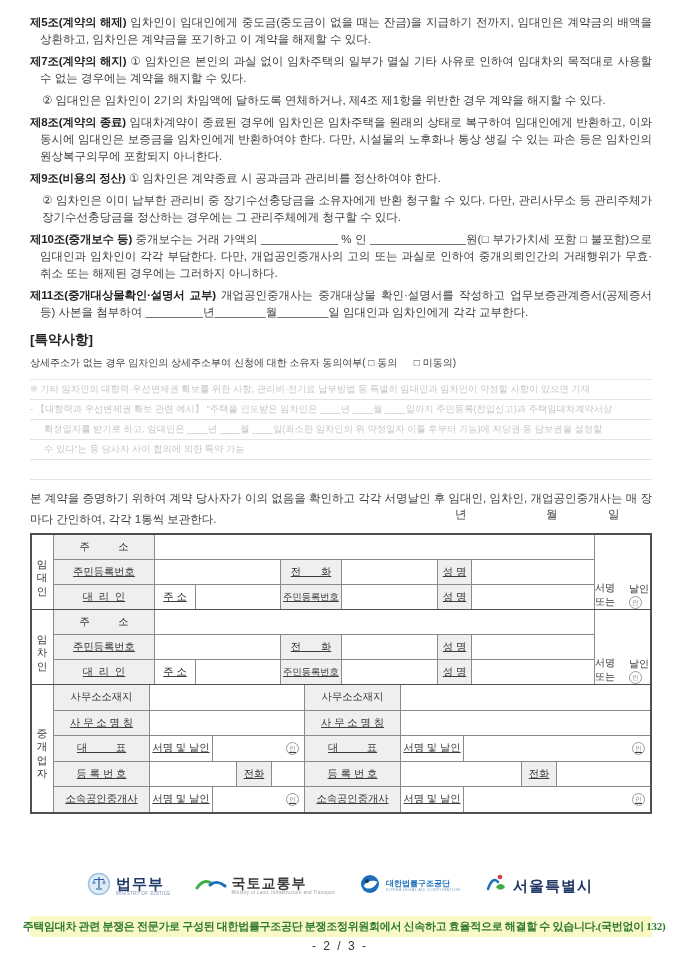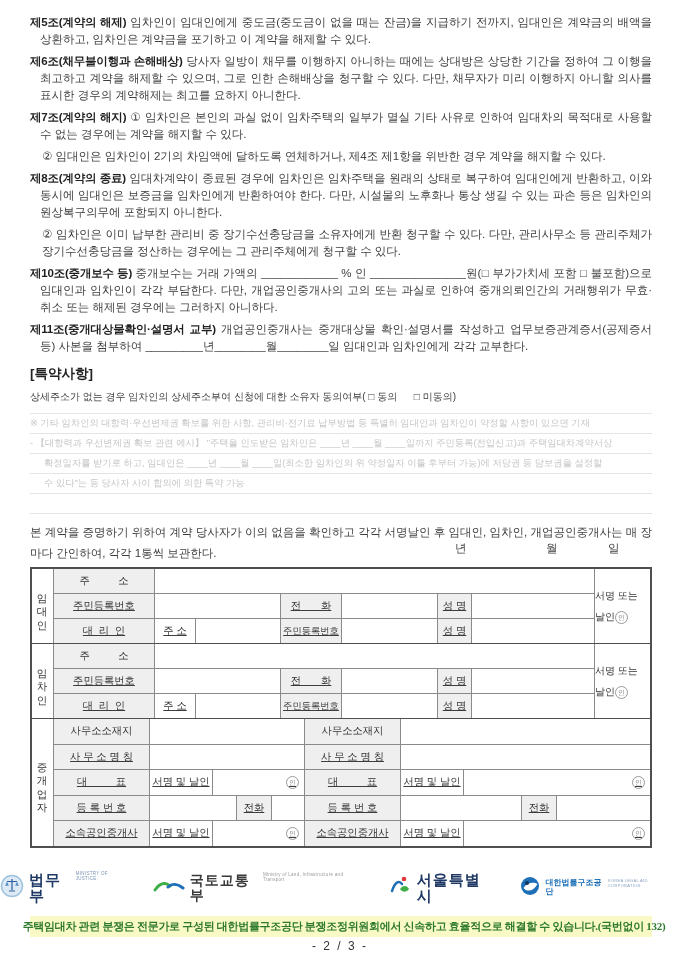--- a/index.html
+++ b/index.html
@@ -40,35 +40,35 @@
   .prow + .prow{border-top:1px solid #8a8a8a;text-decoration:underline;}
   .prow > div{border-left:1px solid #8a8a8a;min-width:0;}
   .prow > div:first-child{border-left:none;}
   .lb{background:#efefef;display:flex;align-items:center;justify-content:center;
       font-size:10.3px;color:#333;white-space:pre;}
   .lb.sm{font-size:9.3px;}
   .lb-w{background:#fff;display:flex;align-items:center;justify-content:center;
         font-size:10.3px;color:#333;white-space:pre;}
   .vl{background:#fff;flex:1;display:flex;align-items:center;}
   .vl.fx{flex:0 0 auto;}
-  .signcol{width:55px;border-left:1px solid #8a8a8a;display:flex;flex-direction:column;
-           align-items:flex-start;justify-content:center;gap:7px;font-size:10px;color:#333;}
+  .signcol{width:55px;border-left:1px solid #8a8a8a;display:flex;flex-direction:row;
+           align-items:flex-end;justify-content:center;gap:7px;font-size:10px;color:#333;}
   .seal-badge{display:inline-block;width:11px;height:11px;border:1px solid #9a9a9a;border-radius:50%;
               font-size:7px;line-height:11px;text-align:center;color:#888;}
   .seal-slot{flex:1;display:flex;align-items:center;justify-content:flex-end;padding-right:5px;}
   .bhalf{display:flex;flex:0 0 250px;min-width:0;}
   .bhalf > div{border-left:1px solid #8a8a8a;min-width:0;}
   .bhalf > div:first-child{border-left:none;}
   .bhalf2{flex:1;border-left:1px solid #8a8a8a;}
 
   
   .logos{position:absolute;top:872px;left:0;width:680px;display:flex;justify-content:center;
          align-items:center;gap:24px;}
   .logo{display:flex;align-items:center;gap:5px;}
-  .logo .txt{display:flex;line-height:1.05;}
+  .logo .txt{display:flex;flex-direction:column;line-height:1.05;}
   .ln{font-weight:bold;letter-spacing:1px;}
   .ls{font-size:4.5px;color:#7d93b5;letter-spacing:0.3px;}
   .moj .ln{font-size:15px;color:#1f3a66;}
   .molit .ln{font-size:14px;color:#3a3a3a;}
   .molit .ls{color:#9a9a9a;}
   .seoul .ln{font-size:15px;color:#1f3864;}
   .klac .ln{font-size:8px;color:#1d6fb8;letter-spacing:0;}
   .klac .ls{font-size:4px;color:#8aa2c0;}
 
   
@@ -79,24 +79,24 @@
   .page-num{position:absolute;top:939px;left:0;width:680px;text-align:center;font-size:12px;
             color:#333;letter-spacing:2px;}
 </style>
 </head>
 <body>
 
 <div class="page">
   <div class="content">
 
     <p class="article"><b>제5조(계약의 해제)</b> <span>임차인이 임대인에게 중도금(중도금이 없을 때는 잔금)을 지급하기 전까지, 임대인은 계약금의 배액을 상환하고, 임차인은 계약금을 포기하고 이 계약을 해제할 수 있다.</span></p>
-    <p class="article"><b>제6조(채무불이행과 손해배상)</b> <span>당사자 일방이 채무를 이행하지 아니하는 때에는 상대방은 상당한 기간을 정하여 그 이행을 최고하고 계약을 해제할 수 있으며, 그로 인한 손해배상을 청구할 수 있다. 다만, 채무자가 미리 이행하지 아니할 의사를 표시한 경우의 계약해제는 최고를 요하지 아니한다.</span></p>
     <p class="article"><b>제7조(계약의 해지)</b> <span>① 임차인은 본인의 과실 없이 임차주택의 일부가 멸실 기타 사유로 인하여 임대차의 목적대로 사용할 수 없는 경우에는 계약을 해지할 수 있다.</span></p>
     <p class="article sub"><span>② 임대인은 임차인이 2기의 차임액에 달하도록 연체하거나, 제4조 제1항을 위반한 경우 계약을 해지할 수 있다.</span></p>
     <p class="article"><b>제8조(계약의 종료)</b> <span>임대차계약이 종료된 경우에 임차인은 임차주택을 원래의 상태로 복구하여 임대인에게 반환하고, 이와 동시에 임대인은 보증금을 임차인에게 반환하여야 한다. 다만, 시설물의 노후화나 통상 생길 수 있는 파손 등은 임차인의 원상복구의무에 포함되지 아니한다.</span></p>
+    <p class="article"><b>제9조(비용의 정산)</b> <span>① 임차인은 계약종료 시 공과금과 관리비를 정산하여야 한다.</span></p>
     <p class="article sub"><span>② 임차인은 이미 납부한 관리비 중 장기수선충당금을 소유자에게 반환 청구할 수 있다. 다만, 관리사무소 등 관리주체가 장기수선충당금을 정산하는 경우에는 그 관리주체에게 청구할 수 있다.</span></p>
     <p class="article"><b>제10조(중개보수 등)</b> <span>중개보수는 거래 가액의 ____________ % 인 _______________원(□ 부가가치세 포함 □ 불포함)으로 임대인과 임차인이 각각 부담한다. 다만, 개업공인중개사의 고의 또는 과실로 인하여 중개의뢰인간의 거래행위가 무효·취소 또는 해제된 경우에는 그러하지 아니하다.</span></p>
     <p class="article"><b>제11조(중개대상물확인·설명서 교부)</b> <span>개업공인중개사는 중개대상물 확인·설명서를 작성하고 업무보증관계증서(공제증서등) 사본을 첨부하여 _________년________월________일 임대인과 임차인에게 각각 교부한다.</span></p>
 
     <div class="special-heading">[특약사항]</div>
     <div class="consent-line">상세주소가 없는 경우 임차인의 상세주소부여 신청에 대한 소유자 동의여부( □ 동의      □ 미동의)</div>
 
     <div class="guide-area">
       <div class="guide-row">※ 기타 임차인의 대항력·우선변제권 확보를 위한 사항, 관리비·전기료 납부방법 등 특별히 임대인과 임차인이 약정할 사항이 있으면 기재</div>
       <div class="guide-row">- 【대항력과 우선변제권 확보 관련 예시】 "주택을 인도받은 임차인은 ____년 ____월 ____일까지 주민등록(전입신고)과 주택임대차계약서상</div>
@@ -270,45 +270,45 @@
         <svg width="32" height="16" viewBox="0 0 32 16">
             <path d="M2 12 C8 3 14 5 17 8" stroke="#3fae49" stroke-width="3" fill="none" stroke-linecap="round"></path>
             <path d="M15 9 C19 5 25 6 30 10" stroke="#1d6fb8" stroke-width="3" fill="none" stroke-linecap="round"></path>
           </svg>
       </span>
       <span class="txt">
           <span class="ln">국토교통부</span>
           <span class="ls">Ministry of Land, Infrastructure and Transport</span>
         </span>
     </div>
-    <div class="logo seoul">
-      <span>
-        <svg width="24" height="24" viewBox="0 0 24 24">
-            <path d="M4 17 C7 8 11 6 14 10" stroke="#1d6fb8" stroke-width="2.4" fill="none" stroke-linecap="round"></path>
-            <circle cx="16" cy="5" r="2.3" fill="#e0363d"></circle>
-            <path d="M12 15 c3-4.5 7-3.5 9 0 c-2.5 3.5-6.5 3.5-9 0z" fill="#3fae49"></path>
-          </svg>
-      </span>
-      <span class="txt">
-          <span class="ln">서울특별시</span>
-        </span>
-    </div>
     <div class="logo klac">
       <span>
         <svg width="22" height="22" viewBox="0 0 22 22">
             <circle cx="11" cy="11" r="9" fill="#1d6fb8"></circle>
             <path d="M4.5 13 C8.5 7 15 7 18.5 9 C15 16 8 17.5 4.5 13z" fill="#ffffff"></path>
             <circle cx="8" cy="8" r="2" fill="#12355f"></circle>
           </svg>
       </span>
       <span class="txt">
           <span class="ln">대한법률구조공단</span>
           <span class="ls">KOREA LEGAL AID CORPORATION</span>
         </span>
     </div>
+    <div class="logo seoul">
+      <span>
+        <svg width="24" height="24" viewBox="0 0 24 24">
+            <path d="M4 17 C7 8 11 6 14 10" stroke="#1d6fb8" stroke-width="2.4" fill="none" stroke-linecap="round"></path>
+            <circle cx="16" cy="5" r="2.3" fill="#e0363d"></circle>
+            <path d="M12 15 c3-4.5 7-3.5 9 0 c-2.5 3.5-6.5 3.5-9 0z" fill="#3fae49"></path>
+          </svg>
+      </span>
+      <span class="txt">
+          <span class="ln">서울특별시</span>
+        </span>
+    </div>
   </div>
 
   <div class="notice-band">
     <span>주택임대차 관련 분쟁은 전문가로 구성된 대한법률구조공단 분쟁조정위원회에서 신속하고 효율적으로 해결할 수 있습니다.(국번없이 132)</span>
   </div>
 
   <div class="page-num">- 2 / 3 -</div>
 </div>
 
 </body></html>

